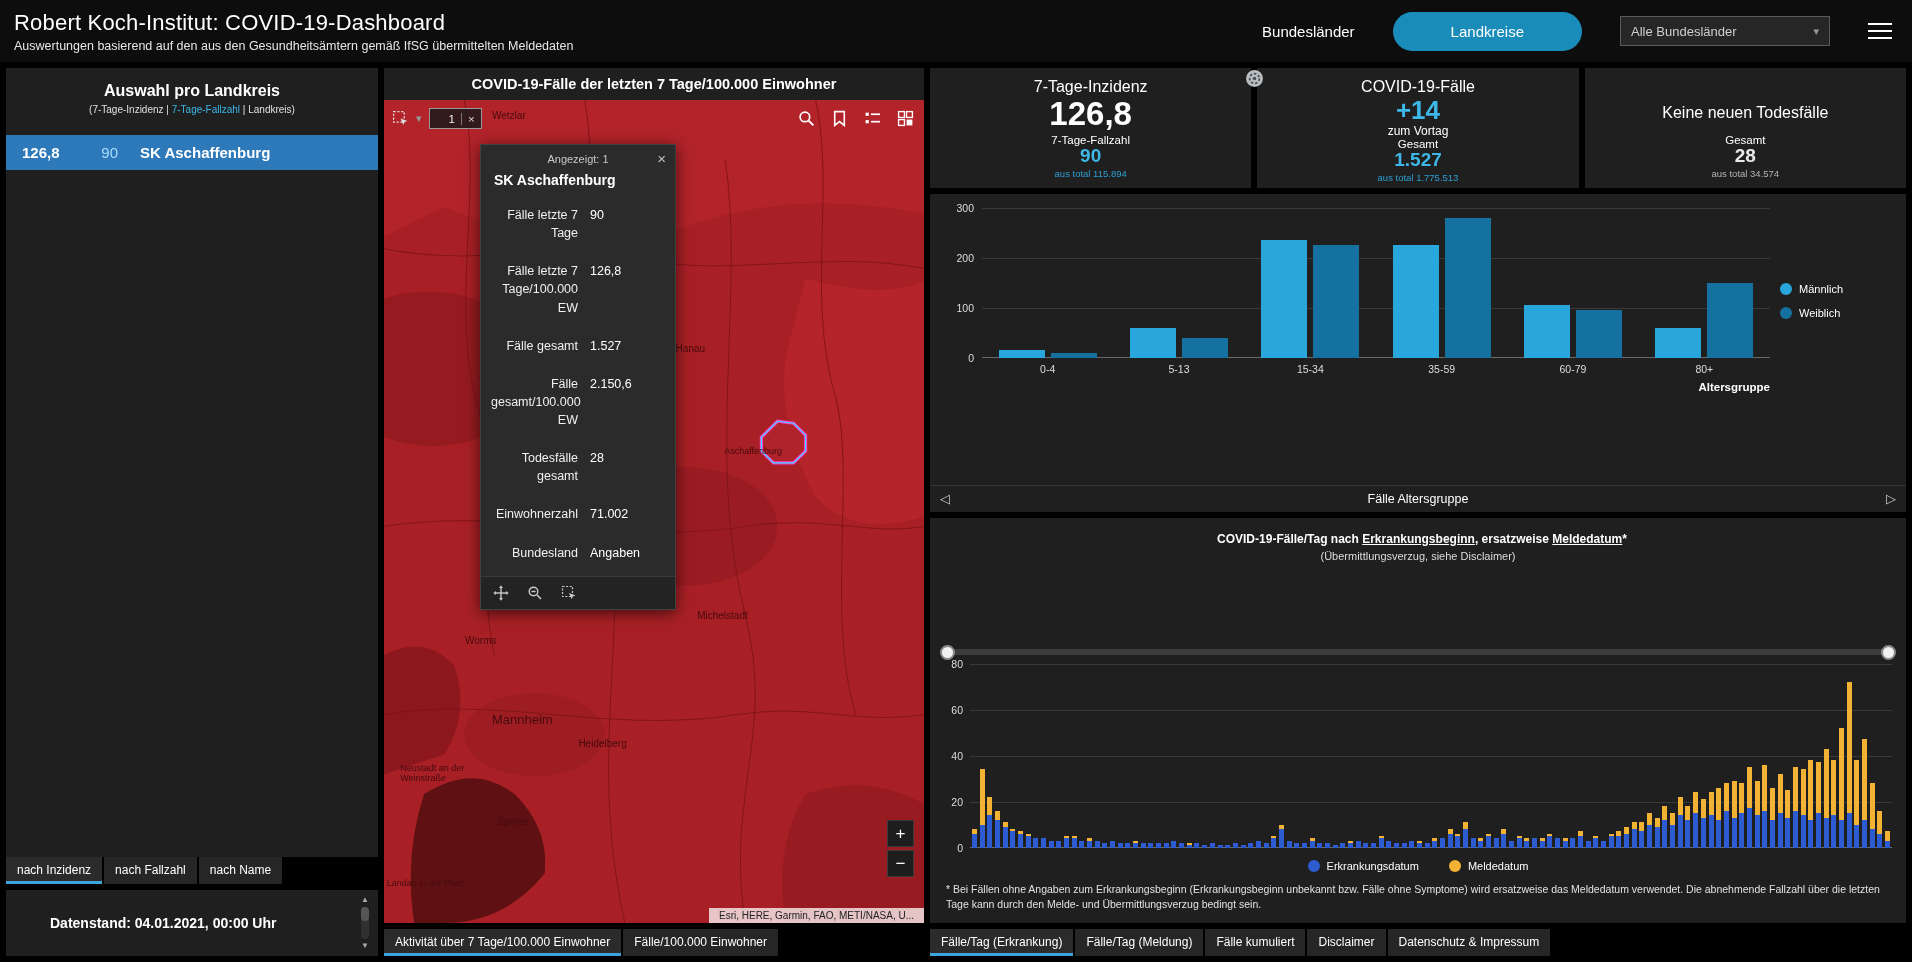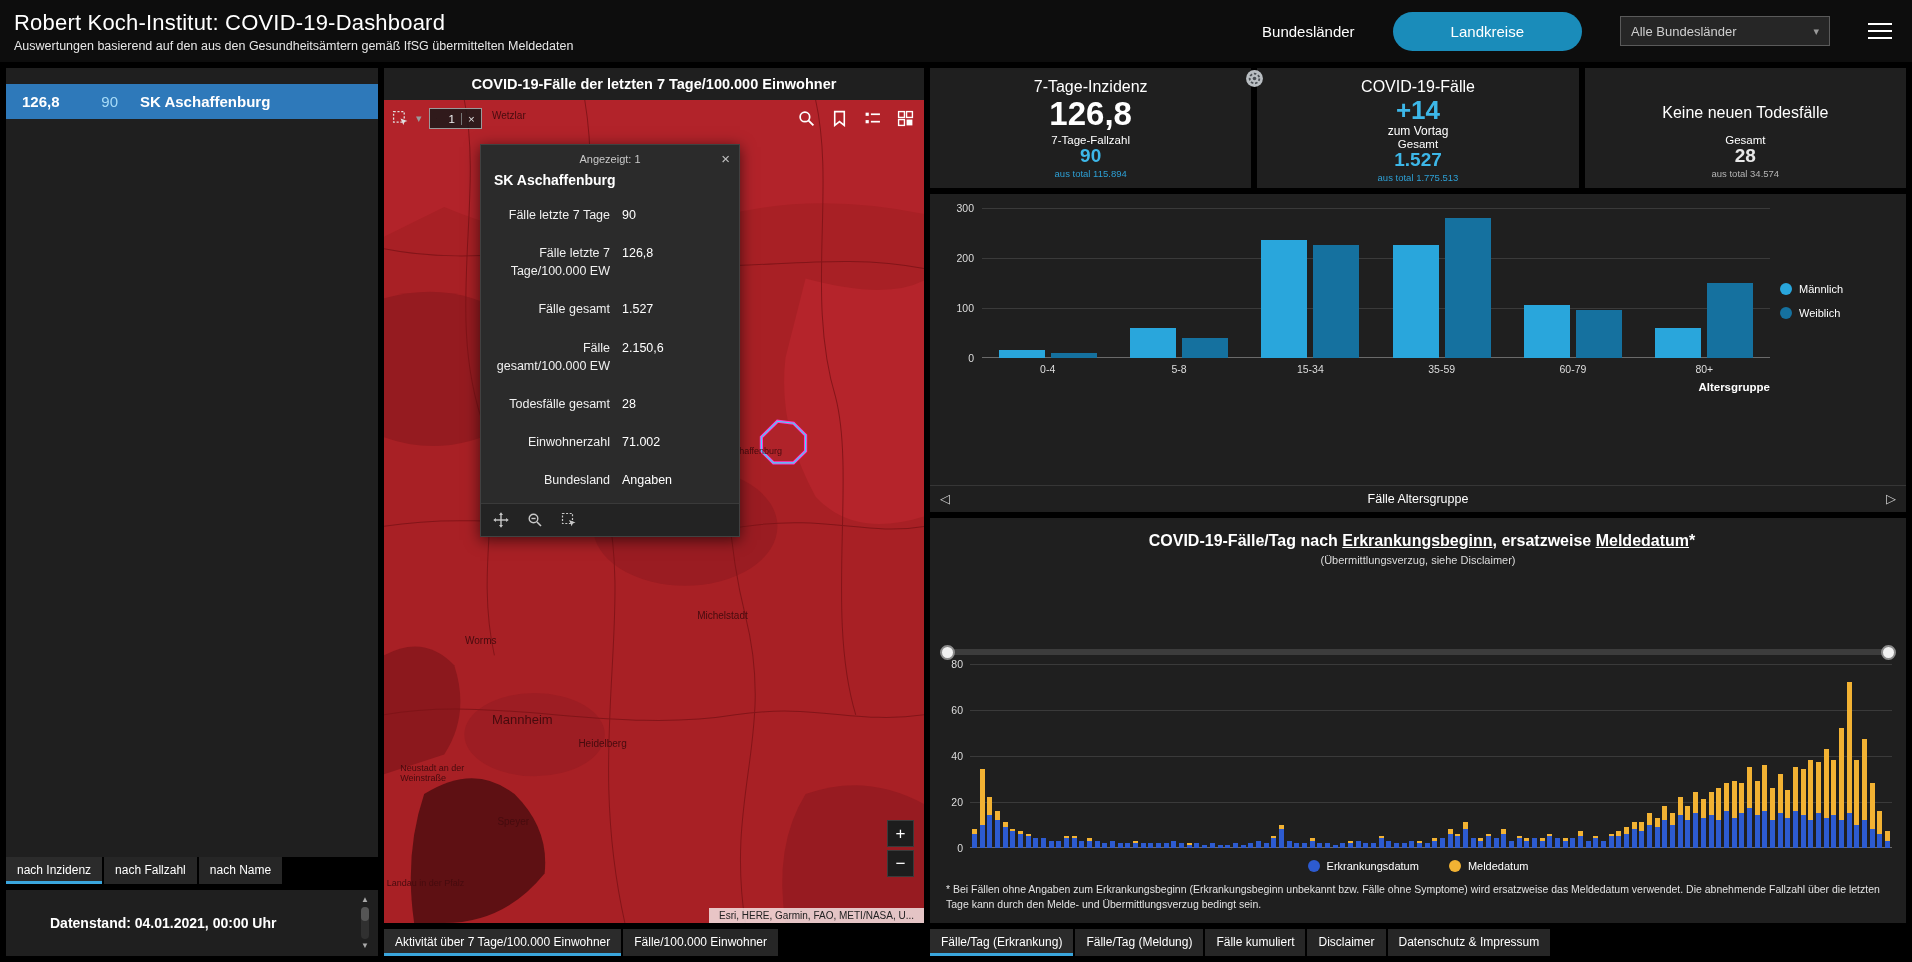--- a/index.html
+++ b/index.html
@@ -54,21 +54,21 @@
   .map-title { padding:8px 6px; text-align:center; font-size:14.5px; font-weight:bold; }
   .map-canvas { position:relative; flex:1; overflow:hidden; background:#a82025; cursor:crosshair; }
   .map-svg { position:absolute; inset:0; width:100%; height:100%; }
   .city-label { position:absolute; color:#460b0e; z-index:2; white-space:normal; max-width:78px; line-height:1.15; }
   .map-tools-left { position:absolute; top:8px; left:8px; display:flex; align-items:center; gap:7px; z-index:6; }
   .sel-chip { display:flex; align-items:center; border:1px solid #9a9a9a; background:rgba(25,25,25,.85); padding:3px 0; font-size:11.5px; color:#eee; }
   .sel-chip > * { padding:0 6px; }
   .chip-x { border-left:1px solid #777; cursor:pointer; color:#ddd; }
   .map-tools-right { position:absolute; top:10px; right:10px; display:flex; gap:16px; z-index:6; }
   .mt-icon { width:17px; height:17px; cursor:pointer; }
-  .popup { position:absolute; left:96px; top:44px; width:260px; background:#2b2b2b; border:1px solid #414141;
+  .popup { position:absolute; left:96px; top:44px; width:196px; background:#2b2b2b; border:1px solid #414141;
     box-shadow:0 3px 14px rgba(0,0,0,.6); z-index:5; display:flex; flex-direction:column; }
   .popup-header { position:relative; text-align:center; padding:8px 6px 4px; font-size:11px; color:#c9c9c9; }
   .popup-close { position:absolute; right:9px; top:5px; font-size:15px; color:#c0c0c0; cursor:pointer; }
   .popup-title { padding:3px 13px 10px; font-size:14px; font-weight:bold; }
   .popup-body { padding:8px 10px 14px; display:flex; flex-direction:column; gap:20px; font-size:12.5px; }
   .pf-row { display:grid; grid-template-columns:50% 1fr; column-gap:12px; }
   .pf-label { text-align:right; color:#f0f0f0; line-height:1.45; }
   .pf-value { text-align:left; color:#fff; line-height:1.45; }
   .popup-footer { margin-top:auto; display:flex; gap:18px; padding:8px 12px; background:#232323; border-top:1px solid #3a3a3a; }
   .pf-icon { width:16px; height:16px; cursor:pointer; }
@@ -111,21 +111,21 @@
   .age-xtitle { text-align:right; font-size:11.5px; font-weight:bold; margin-top:6px; }
   .age-legend { width:128px; display:flex; flex-direction:column; justify-content:center; gap:12px; font-size:11px; padding-left:10px; flex:0 0 auto; }
   .legend-item { display:flex; align-items:center; gap:7px; }
   .legend-dot { width:12px; height:12px; border-radius:50%; flex:0 0 auto; }
   .age-caption { margin-top:auto; border-top:1px solid #363636; display:flex; align-items:center; padding:5px 10px 6px; font-size:12.5px; }
   .cap-arrow { color:#cfcfcf; font-size:13px; cursor:pointer; }
   .cap-text { flex:1; text-align:center; }
 
   
   .time-panel { flex:1; display:flex; flex-direction:column; }
-  .time-title { text-align:center; font-weight:bold; font-size:16px; padding-top:14px;padding-left:8px; }
+  .time-title { text-align:center; font-weight:bold; font-size:12px; padding-top:14px;padding-left:8px; }
   .time-title .u { text-decoration:underline; }
   .time-subtitle { text-align:center; font-size:11px; color:#ddd; padding:4px 0 2px; }
   .time-spacer { flex:1; }
   .time-slider { position:relative; height:15px; margin:0 13px 4px; }
   .slider-track { position:absolute; top:4px; left:0; right:0; height:6px; background:#3c3c3c; }
   .slider-handle { position:absolute; top:0; width:15px; height:15px; border-radius:50%; background:#f1f1f1; border:2px solid #8a8a8a; cursor:ew-resize; z-index:2; }
   .slider-handle.left { left:-3px; } .slider-handle.right { right:-3px; }
   .time-chart { display:flex; padding:0 14px 0 10px; }
   .time-yaxis { position:relative; width:30px; height:184px; font-size:10.5px; color:#ddd; flex:0 0 auto; }
   .time-yaxis .ytick { position:absolute; right:7px; transform:translateY(-50%); }
@@ -159,20 +159,24 @@
           <span></span>
           <span></span>
         </div>
     </div>
   </header>
 
   <div class="content">
 
     <div class="col col-left">
       <section class="panel list-panel">
+        <div class="list-header">
+          <div class="list-title">Auswahl pro Landkreis</div>
+          <div class="list-subtitle"><span>(7-Tage-Inzidenz | </span><span class="hl">7-Tage-Fallzahl</span><span> | Landkreis)</span></div>
+        </div>
         <div class="selected-row">
           <span class="sr-incidence">126,8</span>
           <span class="sr-cases">90</span>
           <span class="sr-name">SK Aschaffenburg</span>
         </div>
         <div class="list-spacer"></div>
         <div class="tabbar">
             <div class="tab active">nach Inzidenz</div>
             <div class="tab">nach Fallzahl</div>
             <div class="tab">nach Name</div>
@@ -410,21 +414,21 @@
                     <div class="age-bar" style="height: 48px; background: rgb(21, 113, 159);"></div>
                   </div>
                   <div class="age-group">
                     <div class="age-bar" style="height: 30px; background: rgb(41, 166, 220);"></div>
                     <div class="age-bar" style="height: 75px; background: rgb(21, 113, 159);"></div>
                   </div>
                 </div>
             </div>
             <div class="age-xlabels">
                 <div class="age-xlabel">0-4</div>
-                <div class="age-xlabel">5-8</div>
+                <div class="age-xlabel">5-13</div>
                 <div class="age-xlabel">15-34</div>
                 <div class="age-xlabel">35-59</div>
                 <div class="age-xlabel">60-79</div>
                 <div class="age-xlabel">80+</div>
               </div>
             <div class="age-xtitle">Altersgruppe</div>
           </div>
           <div class="age-legend">
               <div class="legend-item">
                 <span class="legend-dot" style="background: rgb(41, 166, 220);"></span>

